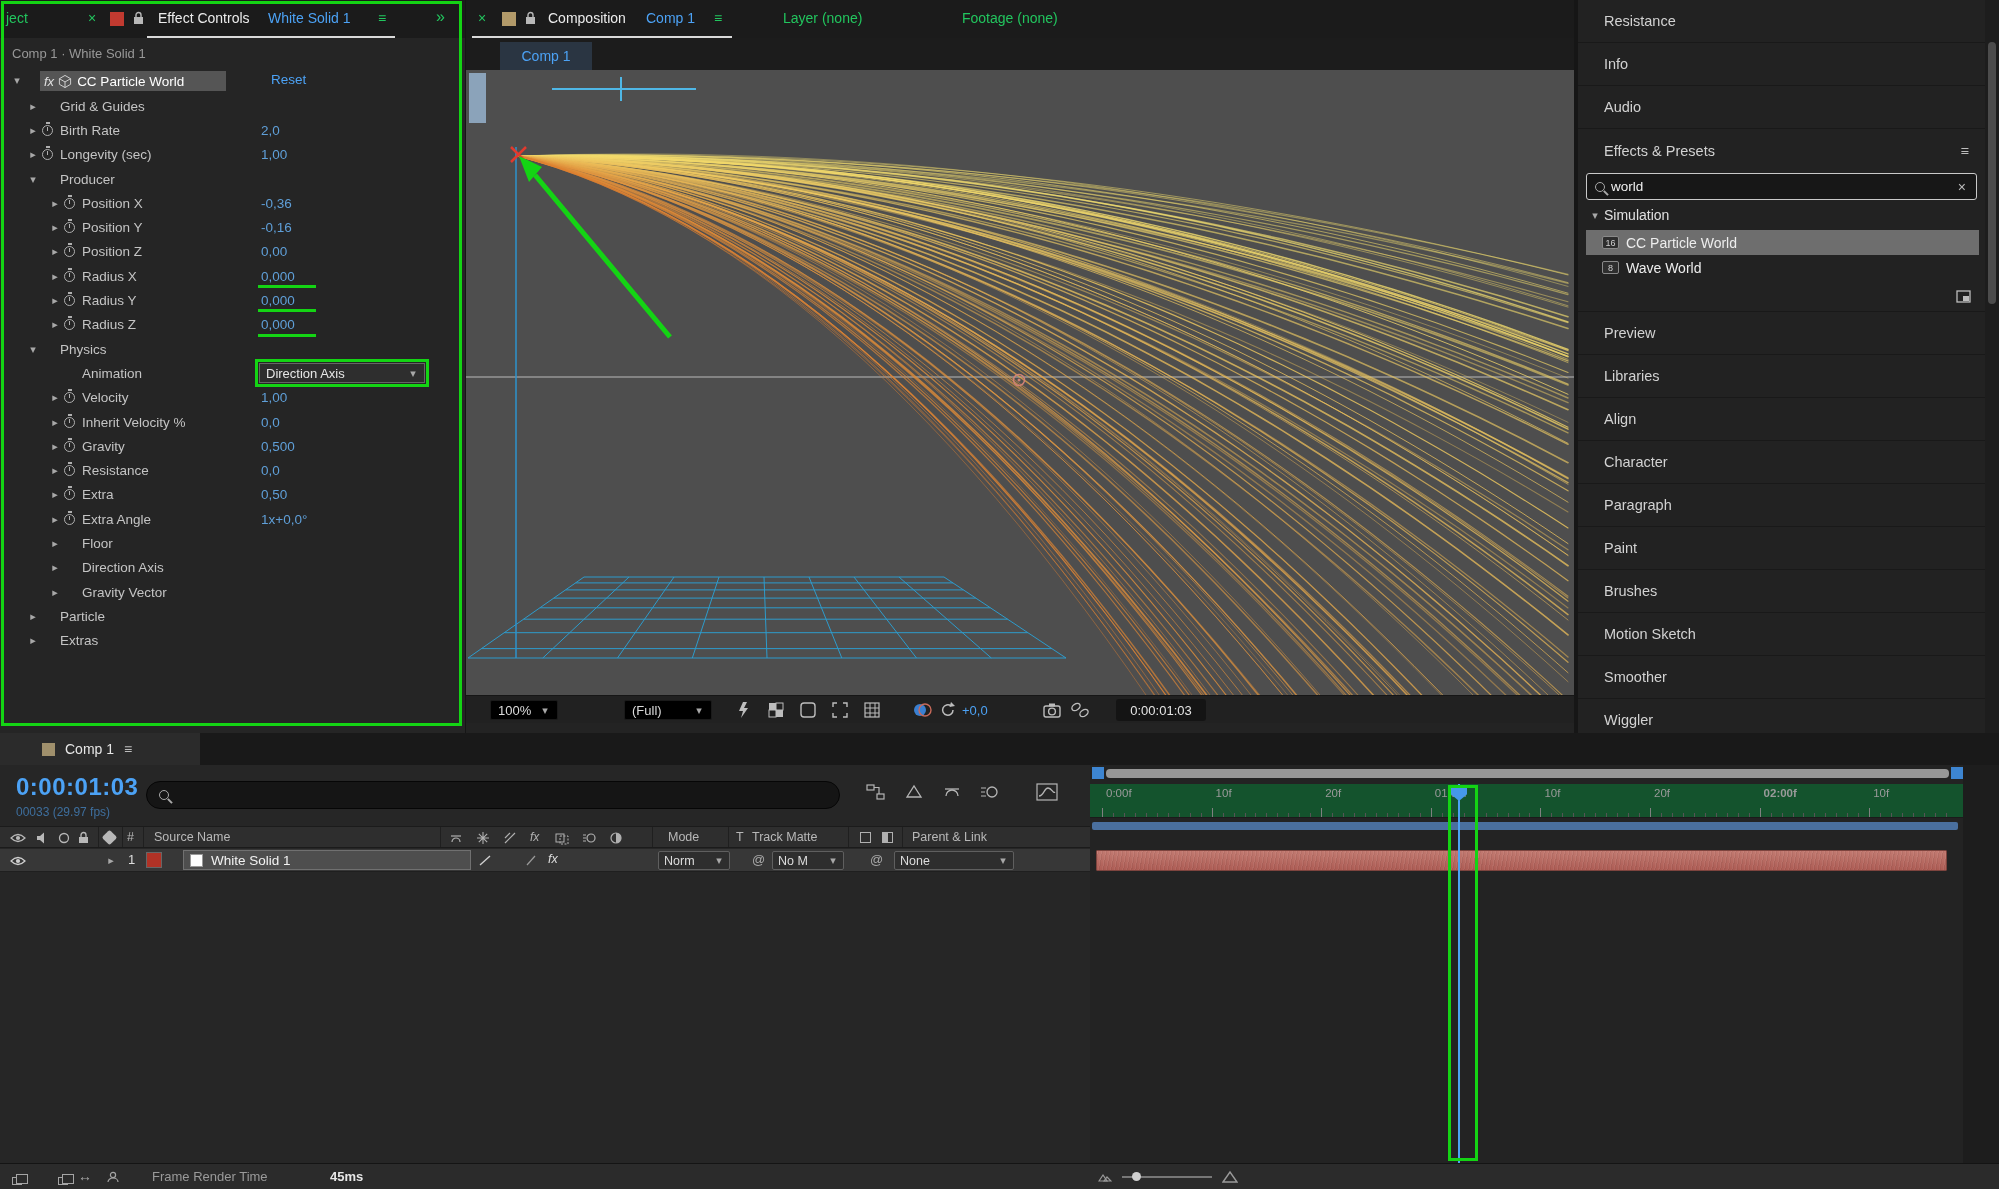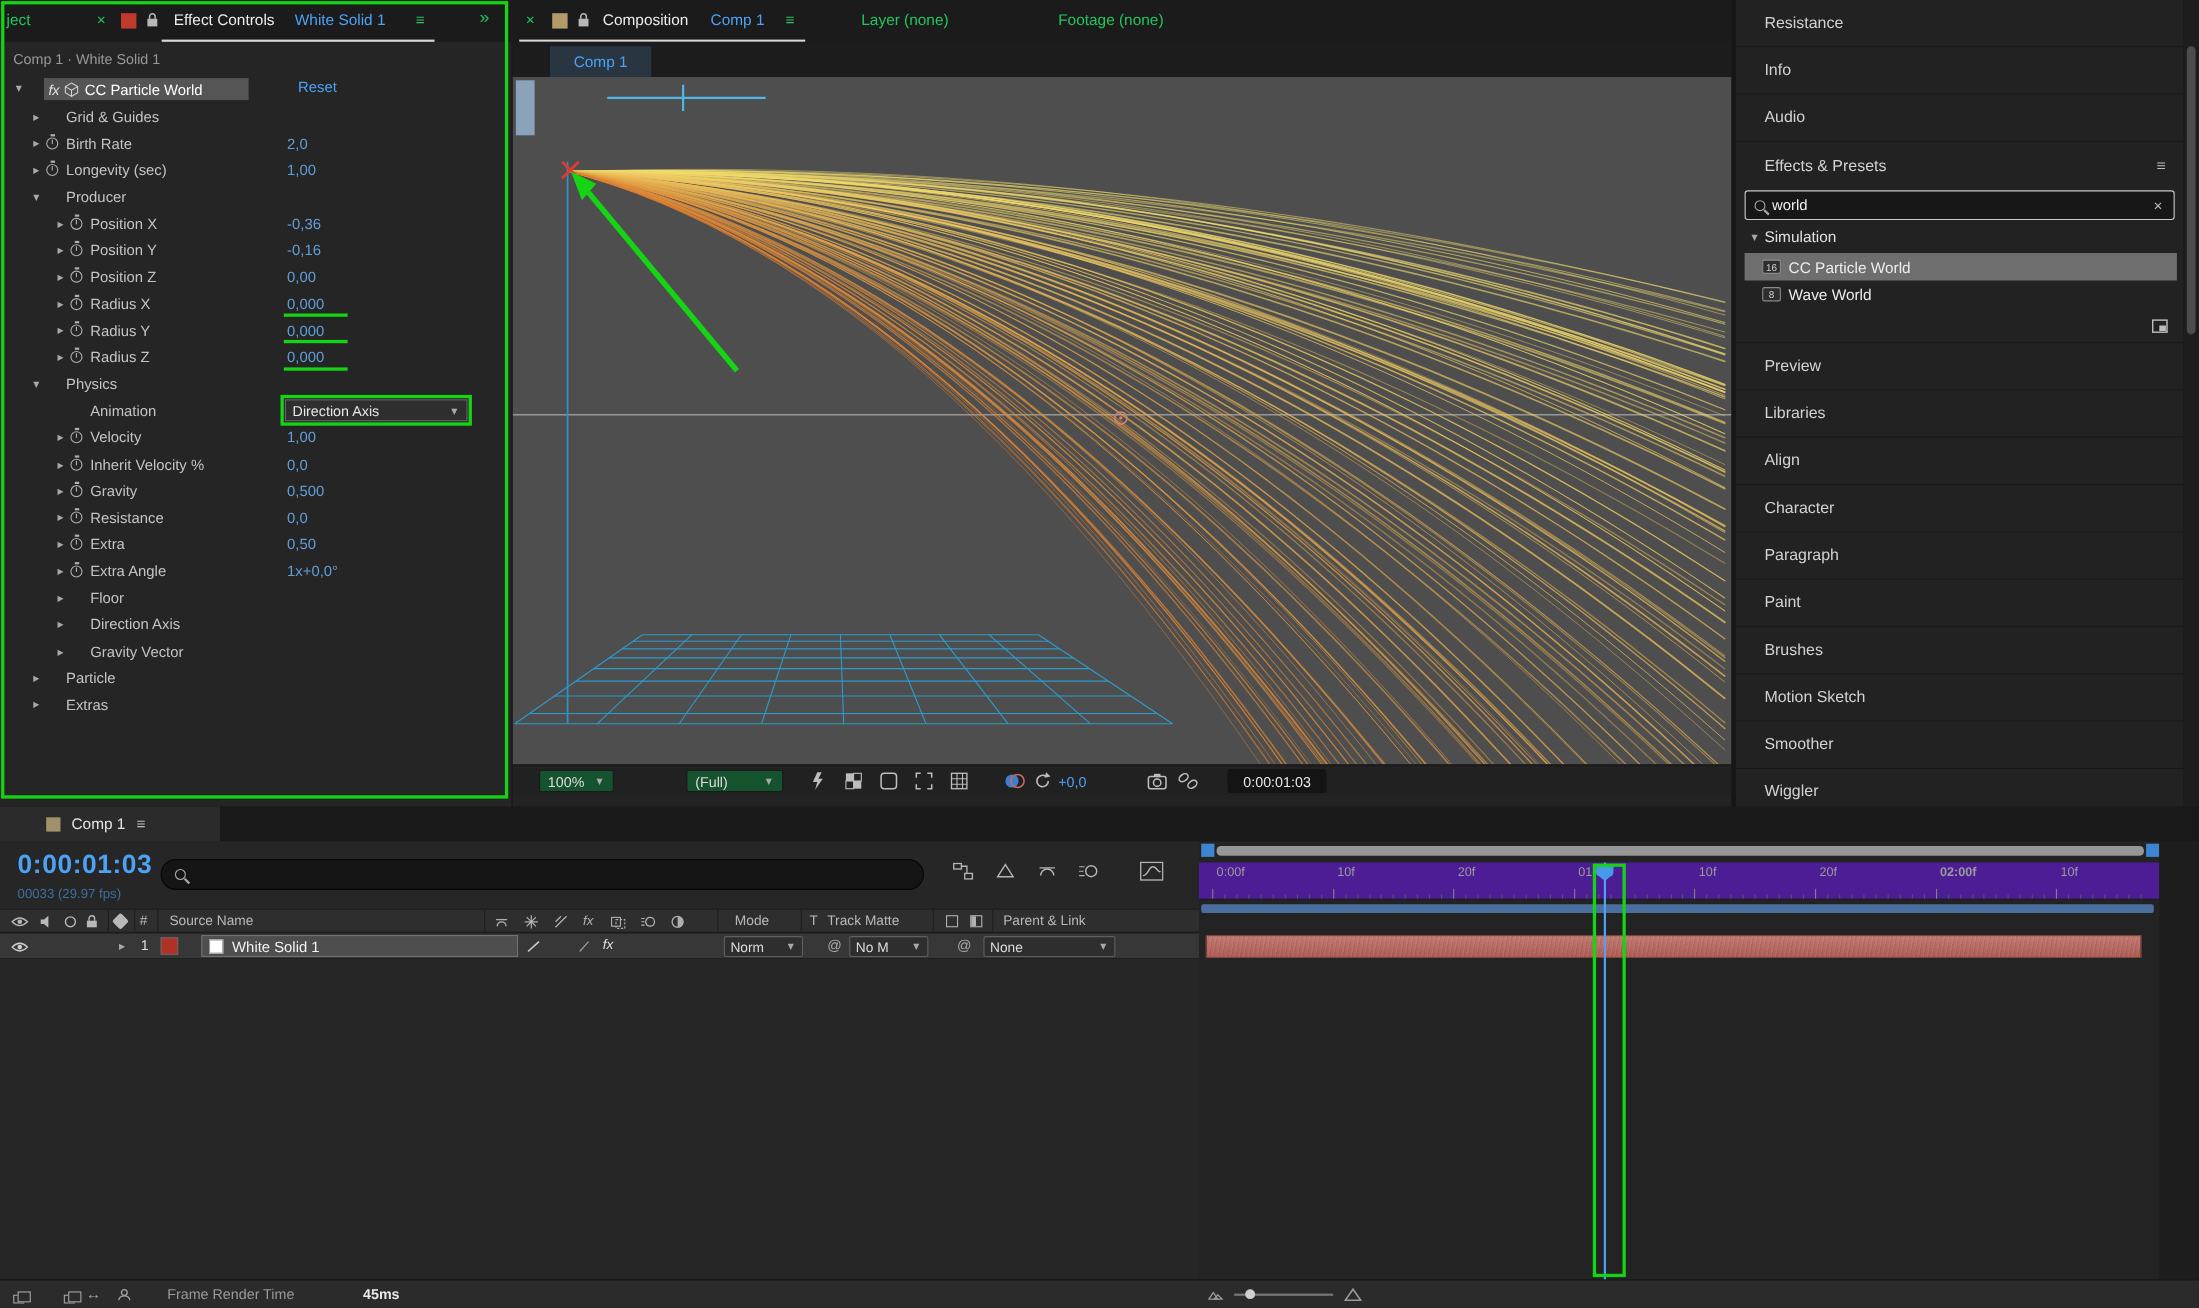--- a/index.html
+++ b/index.html
@@ -41,21 +41,21 @@
   .gu{position:absolute;left:258px;width:58px;height:3px;top:21px;background:#14d414}
   .greenbox{outline:3px solid #14d414;outline-offset:1px}
   #ec-frame{position:absolute;left:1px;top:1px;width:461px;height:725px;border:3px solid #14d414;pointer-events:none;z-index:40}
 
   
   #viewer-tabrow{position:absolute;left:0;top:38px;right:0;height:32px;background:#1c1c1c}
   #viewer-tab{position:absolute;left:34px;top:4px;width:92px;height:28px;background:#2a3542;color:#4ca2f5;
               display:flex;align-items:center;justify-content:center;font-size:14px}
   #viewer{position:absolute;left:0;top:70px;width:1108px;height:625px;background:#4e4e4e;overflow:hidden}
   #viewer-toolbar{position:absolute;left:0;top:695px;right:0;height:28px;background:#212121;border-top:1px solid #161616}
-  .ddbox{display:flex;align-items:center;justify-content:space-between;padding:0 7px;background:#14532d;
+  .ddbox{display:flex;align-items:center;justify-content:space-between;padding:0 7px;background:#000000;
          border:1px solid #1a1a1a;border-radius:2px;color:#dcdcdc;font-size:13px;height:20px;position:absolute;top:4px}
   .vt-ic{width:20px;height:20px;display:inline-block}
   #vt-timecode{position:absolute;left:650px;top:3px;width:90px;height:22px;background:#141414;border-radius:3px;
                color:#e4e4e4;display:flex;align-items:center;justify-content:center;font-size:13px}
 
   
   .sb-header{height:43px;border-bottom:1px solid #191919;display:flex;align-items:center;padding-left:26px;
              color:#d2d2d2;font-size:14.5px;background:#222}
   #sb-top{position:absolute;top:0;left:0;right:0}
   #efp{position:absolute;top:129px;left:0;right:0;height:183px;border-bottom:1px solid #191919}
@@ -83,21 +83,21 @@
   #tl-frameinfo{position:absolute;left:16px;top:40px;font-size:12px;color:#3e6f9e}
   #tl-search{position:absolute;left:146px;top:16px;width:694px;height:28px;border-radius:14px;background:#151515;border:1px solid #060606;display:flex;align-items:center;padding:0 12px;gap:6px}
   #tl-search input{background:transparent;border:none;outline:none;color:#ddd;width:600px;font-family:"Liberation Sans",sans-serif}
   #tl-toolicons{position:absolute;left:866px;top:18px;display:flex;gap:18px}
   #tl-colheader{position:absolute;left:0;top:61px;right:0;height:22px;background:#2e2e2e;border-top:1px solid #1b1b1b;border-bottom:1px solid #1b1b1b;font-size:12.5px;color:#b8b8b8}
   #tl-layerrow{position:absolute;left:0;top:84px;right:0;height:23px;background:#373737;border-bottom:1px solid #1f1f1f;font-size:13px;color:#e0e0e0}
   .colsep{position:absolute;top:0;bottom:0;width:1px;background:#1f1f1f}
   .tldd{position:absolute;height:19px;top:2px;background:#2e2e2e;border:1px solid #5f5f5f;border-radius:2px;display:flex;align-items:center;justify-content:space-between;padding:0 5px;font-size:12.5px;color:#dcdcdc}
   #scrollrow-bar{position:absolute;left:16px;top:4px;width:843px;height:9px;background:#979797;border-radius:4px}
   .bluecap{position:absolute;top:2px;width:12px;height:12px;background:#3d85d1}
-  #ruler{position:absolute;left:0;top:19px;width:873px;height:34px;background:#4c1d95;border-bottom:1px solid #1b1b1b}
+  #ruler{position:absolute;left:0;top:19px;width:873px;height:34px;background:#14532d;border-bottom:1px solid #1b1b1b}
   .ruler-label{position:absolute;top:3px;font-size:11.5px;color:#9a9a9a}
   .tick{position:absolute;bottom:0;width:1px}
   .tick.major{height:9px;background:#808080}
   .tick.minor{height:4px;background:#555}
   #workbar{position:absolute;left:2px;top:57px;width:866px;height:8px;background:#4a6f9e;border-radius:2px}
   #layerbar{position:absolute;left:6px;top:85px;width:851px;height:21px;border:1px solid #7e443e;border-radius:1px;
             background:repeating-linear-gradient(100deg,rgba(255,255,255,.06) 0 1px,rgba(0,0,0,.06) 1px 2px,transparent 2px 4px),linear-gradient(#c27a71,#ad5c54)}
   #playhead-line{position:absolute;left:368px;top:19px;width:2px;height:379px;background:#4ca2f5;z-index:5}
   #playhead-head{position:absolute;left:361px;top:21px;width:16px;height:15px;background:#4598ea;z-index:6;
                  clip-path:polygon(0 0,100% 0,100% 55%,50% 100%,0 55%)}

